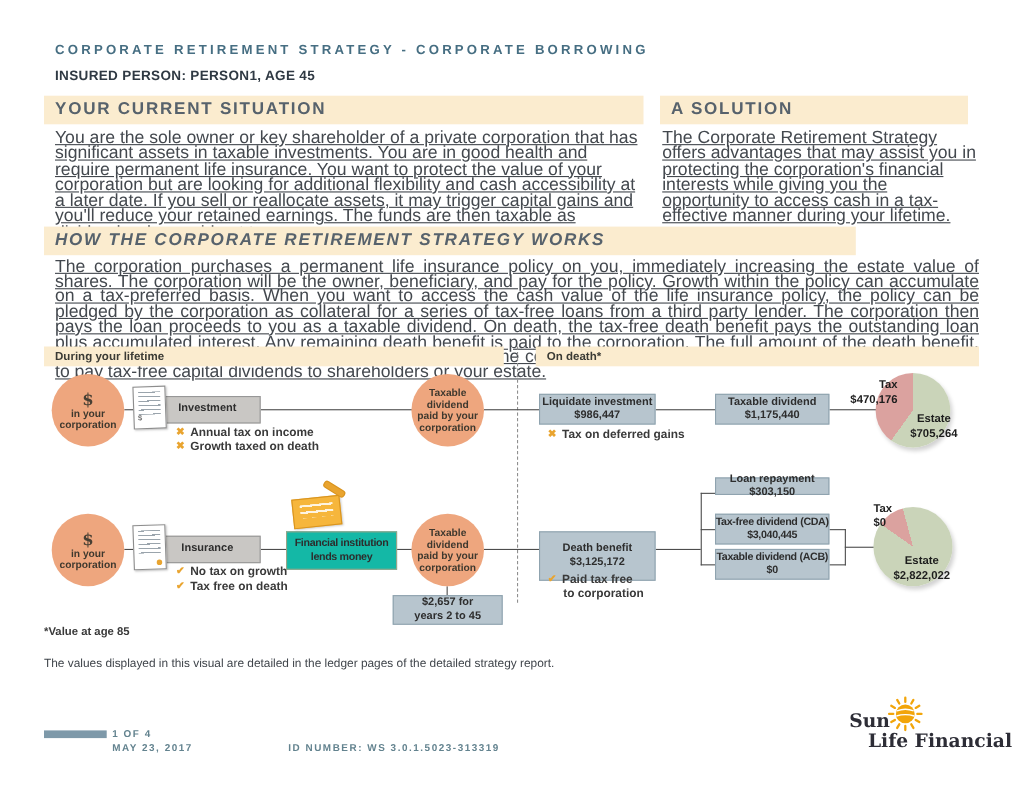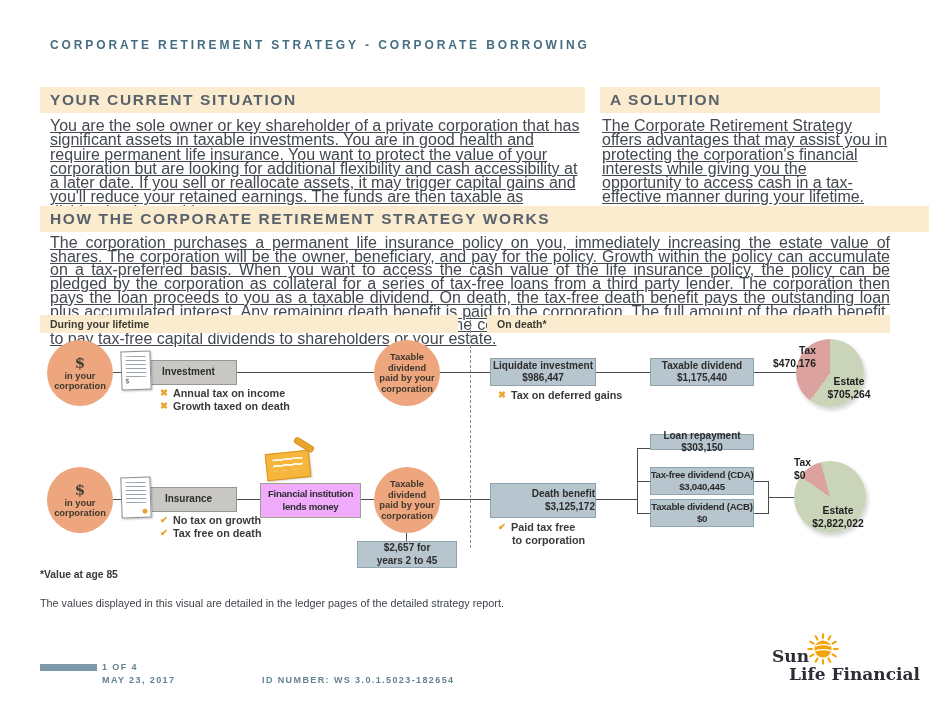--- a/index.html
+++ b/index.html
@@ -29,21 +29,21 @@
             text-align:center; z-index:2; }
   .c-dollar { font-family:"DejaVu Serif", serif; font-size:15px; font-weight:700; color:#473f33; line-height:16px; }
   .c-line { font-size:9.3px; font-weight:600; color:#3e382e; line-height:10.5px; }
 
   .box { position:absolute; display:flex; flex-direction:column; align-items:center; justify-content:center;
          text-align:center; font-size:10px; font-weight:600; color:#2d2d2d; line-height:12.5px; z-index:2; }
   .box div { white-space:nowrap; }
   .tight { font-size:9.7px; letter-spacing:-0.3px; }
   .gray  { background:#c9c7c4; border:1px solid #979797;justify-content:center; }
   .blue  { background:#b7c5ce; border:1px solid #8fa3af; }
-  .greenb{ background:#f0abfc; border:1px solid #9aa488; }
+  .greenb{ background:#14b8a6; border:1px solid #9aa488; }
 
   .bullet { position:absolute; display:flex; gap:5px; font-size:10.8px; font-weight:600;
             color:#3a3a3a; line-height:12px; z-index:2; }
   .bi { color:#e9a42f; font-size:9.5px; font-weight:700; line-height:12px; }
 
   .doc { position:absolute; width:30px; height:39px; background:#fff; border:1px solid #8d8d8d;
          transform:rotate(-2deg); box-shadow:1px 1px 2px rgba(0,0,0,.25); z-index:3; }
   .doc-lines { margin:4px 4px 0; height:21px;
          background:repeating-linear-gradient(to bottom,#9aa4ac 0,#9aa4ac 1px,transparent 1px,transparent 4px); }
   .doc-mark { font-size:7px; color:#777; margin-left:3px; font-weight:700; }
@@ -74,32 +74,33 @@
 
   .logo-word { position:absolute; font-family:"DejaVu Serif", serif; font-size:17px; font-weight:700; color:#2d2d36; }
   .sun-svg { position:absolute; left:801px; top:630px; width:44px; height:38px; }
 </style>
 </head>
 <body>
 
 <div class="page">
 
   <div class="title">CORPORATE RETIREMENT STRATEGY - CORPORATE BORROWING</div>
+  <div class="insured">INSURED PERSON: PERSON1, AGE 45</div>
 
   <div class="sechdr" style="left:40px;top:87px;width:545px;">
     <span>YOUR CURRENT SITUATION</span>
   </div>
   <div class="para" style="left:50px;top:119px;width:534px;">You are the sole owner or key shareholder of a private corporation that has significant assets in taxable investments. You are in good health and require permanent life insurance. You want to protect the value of your corporation but are looking for additional flexibility and cash accessibility at a later date. If you sell or reallocate assets, it may trigger capital gains and you'll reduce your retained earnings. The funds are then taxable as dividends when paid out to you.</div>
 
   <div class="sechdr" style="left:600px;top:87px;width:280px;">
     <span>A SOLUTION</span>
   </div>
   <div class="para" style="left:602px;top:119px;width:288px;">The Corporate Retirement Strategy offers advantages that may assist you in protecting the corporation's financial interests while giving you the opportunity to access cash in a tax-effective manner during your lifetime.</div>
 
-  <div class="sechdr" style="left:40px;top:206px;width:889px;">
+  <div class="sechdr" style="left:40px;top:206px;width:738px;font-style:italic;">
     <span>HOW THE CORPORATE RETIREMENT STRATEGY WORKS</span>
   </div>
   <div class="para just" style="left:50px;top:236px;width:840px;">The corporation purchases a permanent life insurance policy on you, immediately increasing the estate value of shares. The corporation will be the owner, beneficiary, and pay for the policy. Growth within the policy can accumulate on a tax-preferred basis. When you want to access the cash value of the life insurance policy, the policy can be pledged by the corporation as collateral for a series of tax-free loans from a third party lender. The corporation then pays the loan proceeds to you as a taxable dividend. On death, the tax-free death benefit pays the outstanding loan plus accumulated interest. Any remaining death benefit is paid to the corporation. The full amount of the death benefit, less the policy's adjusted cost basis, creates a credit to the corporation's capital dividend account, which can be used to pay tax-free capital dividends to shareholders or your estate.</div>
 
   <div class="dbar" style="left:40px;top:315px;width:418px;">
     <span>During your lifetime</span>
   </div>
   <div class="dbar" style="left:487px;top:315px;width:403px;">
     <span>On death*</span>
   </div>
@@ -213,21 +214,21 @@
     <div class="c-line">Taxable</div>
     <div class="c-line">dividend</div>
     <div class="c-line">paid by your</div>
     <div class="c-line">corporation</div>
   </div>
   <div class="box blue" style="left:357px;top:541px;width:100px;height:27px;">
     <div>$2,657 for</div>
     <div>years 2 to 45</div>
   </div>
 
-  <div class="box blue" style="left:490px;top:483px;width:106px;height:35px;align-items:flex-end;">
+  <div class="box blue" style="left:490px;top:483px;width:106px;height:45px;">
     <div>Death benefit</div>
     <div>$3,125,172</div>
   </div>
   <div class="bullet" style="left:498px;top:521px;">
     <span class="bi">✔</span>
     <span>Paid tax free</span>
   </div>
   <div class="bullet" style="left:512px;top:534px;">
     <span>to corporation</span>
   </div>
@@ -255,21 +256,21 @@
     <div>$2,822,022</div>
   </div>
 
 
   <div class="footnote">*Value at age 85</div>
   <div class="note">The values displayed in this visual are detailed in the ledger pages of the detailed strategy report.</div>
 
   <div class="fbar"></div>
   <div class="ftext" style="left:102px;top:662px;">1 OF 4</div>
   <div class="ftext" style="left:102px;top:675px;">MAY 23, 2017</div>
-  <div class="ftext" style="left:262px;top:675px;">ID NUMBER: WS 3.0.1.5023-182654</div>
+  <div class="ftext" style="left:262px;top:675px;">ID NUMBER: WS 3.0.1.5023-313319</div>
 
   <div class="logo-word" style="left:772px;top:646px;">Sun</div>
   <svg class="sun-svg" viewBox="0 0 40 40">
     <circle cx="20" cy="20" r="9" fill="#f2a50a"></circle>
     <g stroke="#f2a50a" stroke-width="2.2" stroke-linecap="round">
       <line x1="31.5" y1="20" x2="35.5" y2="20"></line>
       <line x1="29.96" y1="25.75" x2="33.42" y2="27.75"></line>
       <line x1="25.75" y1="29.96" x2="27.75" y2="33.42"></line>
       <line x1="20" y1="31.5" x2="20" y2="35.5"></line>
       <line x1="14.25" y1="29.96" x2="12.25" y2="33.42"></line>

